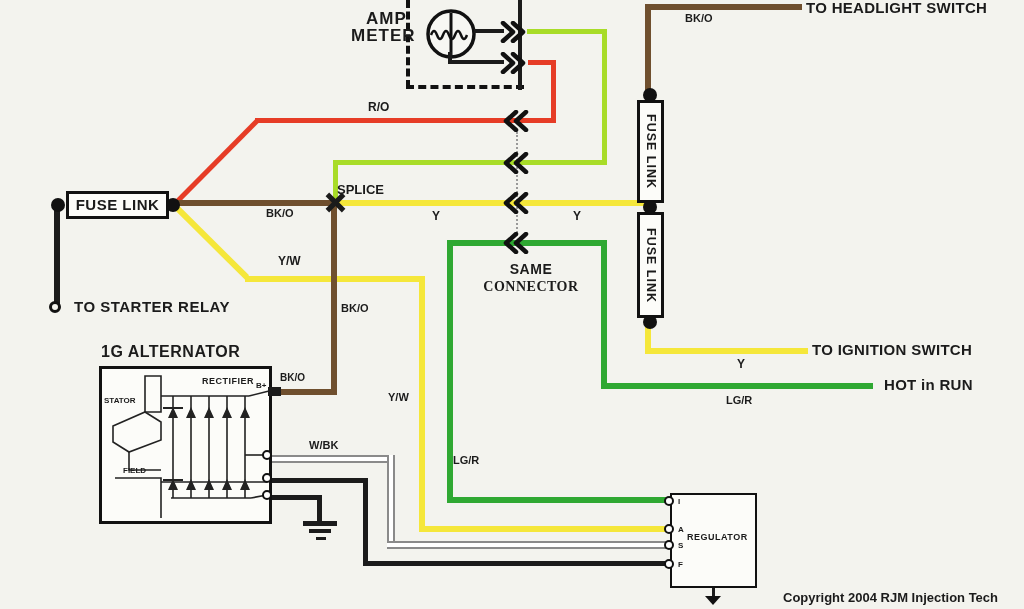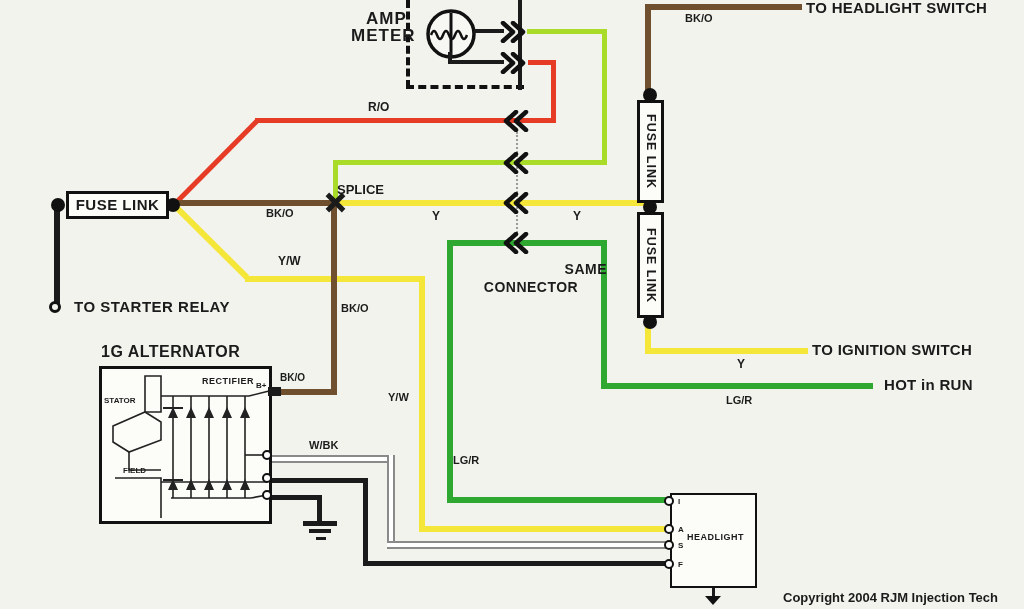--- a/index.html
+++ b/index.html
@@ -120,22 +120,22 @@
 
   <div class="w blackw" style="left:324px;top:200px;width:23px;height:5px;transform:rotate(45deg);"></div>
   <div class="w blackw" style="left:324px;top:200px;width:23px;height:5px;transform:rotate(-45deg);"></div>
   <div class="lbl" style="left:337px;top:183px;font-size:13px;">SPLICE</div>
 
   <div class="lbl" style="left:368px;top:101px;font-size:12px;">R/O</div>
   <div class="lbl" style="left:266px;top:208px;font-size:11px;">BK/O</div>
   <div class="lbl" style="left:278px;top:255px;font-size:12px;">Y/W</div>
   <div class="lbl" style="left:432px;top:210px;font-size:12px;">Y</div>
   <div class="lbl" style="left:573px;top:210px;font-size:12px;">Y</div>
-  <div class="lbl" style="left:455px;top:262px;width:152px;text-align:right;font-size:14px;letter-spacing:0.5px;">SAME</div>
-  <div class="lbl" style="left:455px;top:280px;width:152px;text-align:center;font-size:14px;letter-spacing:0.5px;">CONNECTOR</div>
+  <div class="lbl" style="left:455px;top:262px;width:152px;text-align:center;font-size:14px;letter-spacing:0.5px;">SAME</div>
+  <div class="lbl" style="left:455px;top:280px;width:152px;text-align:center;font-size:14px;letter-spacing:0.5px;font-family:Liberation Serif, serif;">CONNECTOR</div>
   <div class="lbl" style="left:341px;top:303px;font-size:11px;">BK/O</div>
   <div class="lbl" style="left:388px;top:392px;font-size:11px;">Y/W</div>
 
   <div class="box fuseV" style="left:637px;top:100px;width:27px;height:103px;">
     <span>FUSE LINK</span>
   </div>
   <div class="box fuseV" style="left:637px;top:212px;width:27px;height:106px;">
     <span>FUSE LINK</span>
   </div>
   <div class="dot" style="left:643px;top:88px;"></div>
@@ -177,21 +177,21 @@
     <circle cx="168" cy="129" r="4" fill="#fff" stroke="#111" stroke-width="2"></circle>
   </svg>
   <div class="lbl" style="left:184px;top:377px;font-size:9px;letter-spacing:0.5px;padding-left:18px;">RECTIFIER</div>
   <div class="lbl" style="left:104px;top:397px;font-size:8px;">STATOR</div>
   <div class="lbl" style="left:123px;top:467px;font-size:8px;">FIELD</div>
   <div class="lbl" style="left:256px;top:382px;font-size:8px;">B+</div>
   <div class="w blackw" style="left:268px;top:387px;width:13px;height:9px;"></div>
   <div class="lbl" style="left:280px;top:373px;font-size:10px;">BK/O</div>
 
   <div class="box" style="left:670px;top:493px;width:87px;height:95px;border-width:2.5px;"></div>
-  <div class="lbl" style="left:687px;top:533px;font-size:9px;letter-spacing:0.5px;">HEADLIGHT</div>
+  <div class="lbl" style="left:687px;top:533px;font-size:9px;letter-spacing:0.5px;">REGULATOR</div>
   <div class="term" style="left:664px;top:496px;"></div>
   <div class="term" style="left:664px;top:524px;"></div>
   <div class="term" style="left:664px;top:540px;"></div>
   <div class="term" style="left:664px;top:559px;"></div>
   <div class="lbl" style="left:678px;top:498px;font-size:8px;">I</div>
   <div class="lbl" style="left:678px;top:526px;font-size:8px;">A</div>
   <div class="lbl" style="left:678px;top:542px;font-size:8px;">S</div>
   <div class="lbl" style="left:678px;top:561px;font-size:8px;">F</div>
   <div class="w blackw" style="left:712px;top:588px;width:3px;height:8px;"></div>
   <div style="position:absolute;left:705px;top:596px;width:0;height:0;border-left:8px solid transparent;border-right:8px solid transparent;border-top:9px solid #111;"></div>

